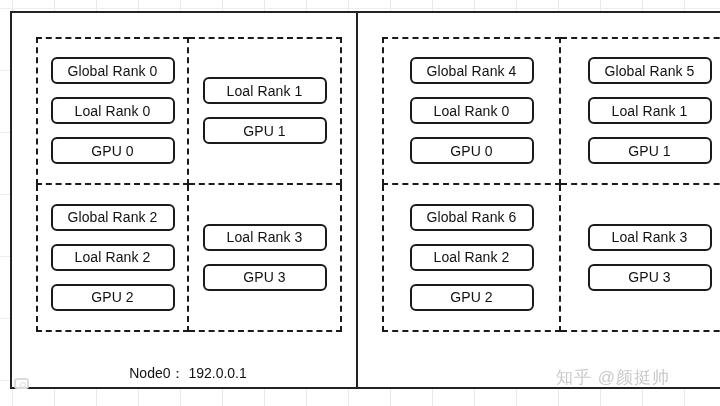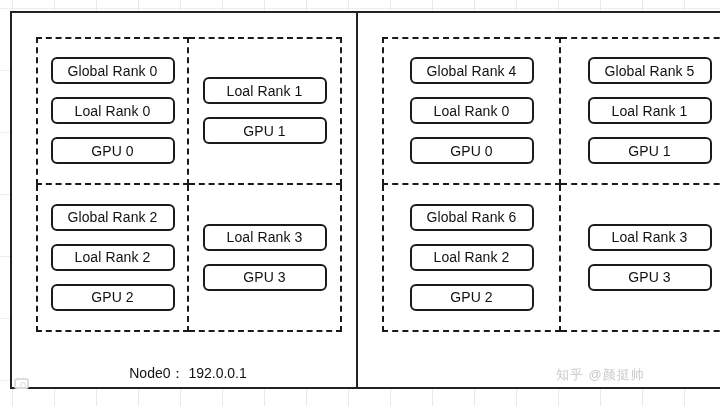--- a/index.html
+++ b/index.html
@@ -99,21 +99,21 @@
   
   .watermark {
     position: absolute;
     white-space: nowrap;
     pointer-events: none;
     user-select: none;
   }
   #watermark-zhihu {
     left: 556px;
     top: 366px;
-    font-size: 13px;
+    font-size: 17px;
     color: #c9c9c9;
     letter-spacing: 1px;
   }
   #watermark-stock {
     left: 14px;
     top: 378px;
     font-size: 15px;
     color: #dcdcdc;
     letter-spacing: 1px;
     display: flex;

